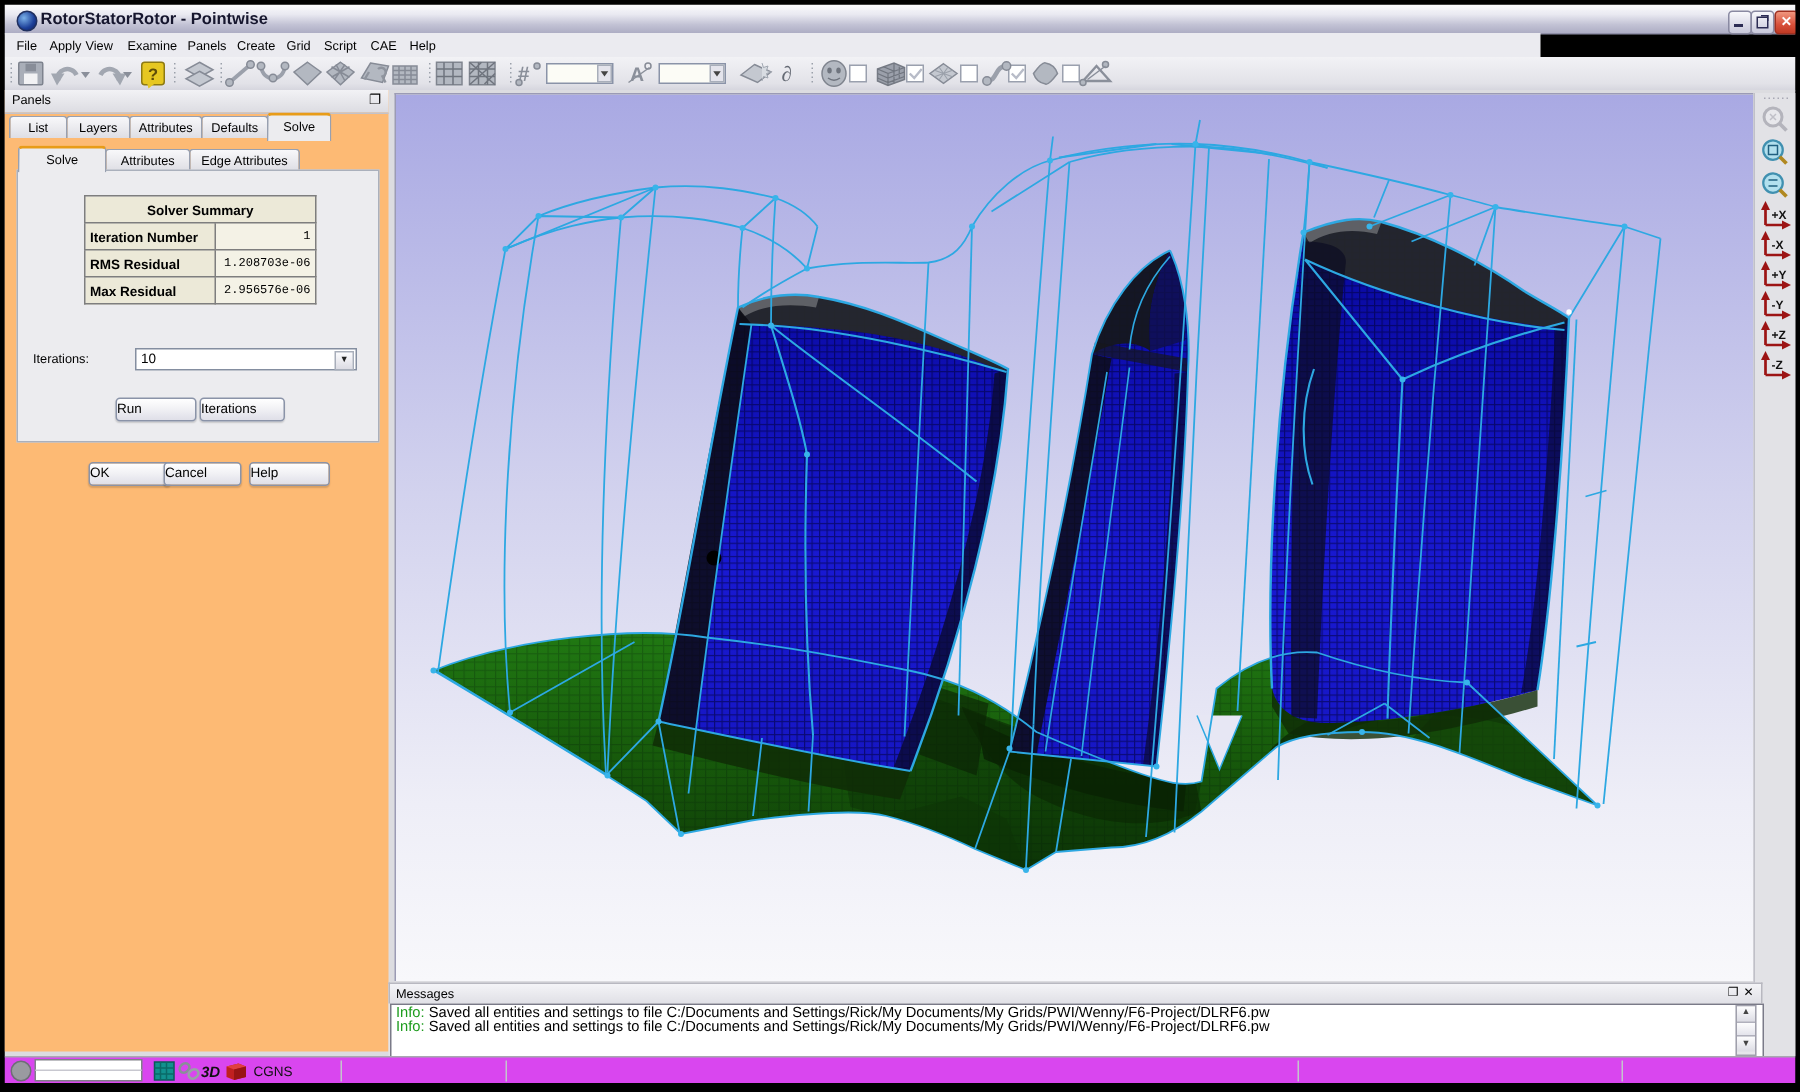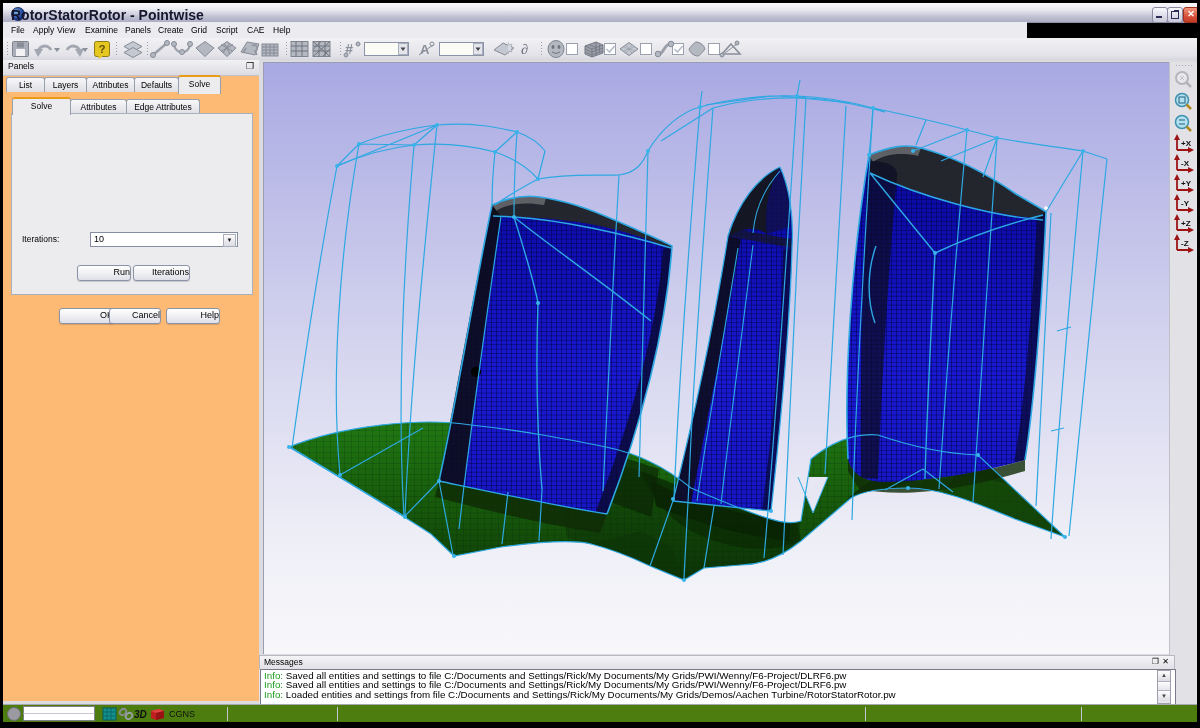--- a/index.html
+++ b/index.html
@@ -1,45 +1,45 @@
 <!DOCTYPE html>
 <html><head><meta charset="utf-8">
 <style>
 html,body{margin:0;padding:0}
 body{width:1200px;height:728px;background:#000;position:relative;overflow:hidden;
  font-family:"Liberation Sans",sans-serif;-webkit-font-smoothing:antialiased}
 .abs{position:absolute}
 #title{left:3px;top:3px;width:1194px;height:19px;
  background:linear-gradient(#fbfbfd,#e9e9f1 35%,#c3c3d5 70%,#adadc4);
  border-bottom:1px solid #8f8fa8}
-#title .txt{position:absolute;left:8px;top:4px;font-size:14px;font-weight:bold;color:#16162e}
+#title .txt{position:absolute;left:24px;top:4px;font-size:11px;font-weight:bold;color:#16162e}
 #glob{position:absolute;left:8px;top:4px;width:12px;height:12px;border-radius:50%;
  background:radial-gradient(circle at 4px 4px,#7ab0e8,#1c3f98 60%,#0a1e60);border:1px solid #203060}
 .wbtn{position:absolute;top:4px;width:14px;height:14px;border-radius:3px;border:1px solid #8a8aa2;
  background:linear-gradient(#f8f8fc,#c8c8da);color:#2c2c54;font-size:9px;line-height:12px;text-align:center;font-weight:bold}
 #wclose{background:linear-gradient(#f0967e,#d8503a 60%,#c03a24);border-color:#a03020;color:#fff}
 #menubar{left:3px;top:22px;width:1024px;height:16px;background:#ebebf0;font-size:8.5px;color:#000}
 #menubar span{position:absolute;top:3px}
 #toolbar{left:3px;top:38px;width:1194px;height:22px;
  background:linear-gradient(#f2f2f5,#e2e2e8 80%,#d6d6de);border-bottom:1px solid #bcbcc8}
 #midbg{left:3px;top:60px;width:1194px;height:644px;background:#dcdce0}
 #lpanel{left:3px;top:60px;width:256px;height:641px;background:#fdba74;font-size:8.5px;color:#000}
 #viewport{left:263px;top:62px;width:905px;height:591px;border-left:1px solid #9b9bb4;border-top:1px solid #9b9bb4}
 #viewport svg{display:block}
 #rtb{left:1169px;top:62px;width:28px;height:642px;background:#e2e2e6;border-left:1px solid #c0c0c8}
 #messages{left:259px;top:655px;width:914px;height:49px;background:#e4e4e8}
 #msgtitle{position:absolute;left:0;top:0;width:914px;height:13px;background:linear-gradient(#f4f4f7,#e0e0e6);
  border:1px solid #b8b8c0;border-bottom:none;font-size:8.5px}
 #msglog{position:absolute;left:1px;top:14px;width:911px;height:34px;background:#fff;border:1px solid #7a7a88;
  font-size:9.8px;line-height:9.4px;padding:1px 0 0 3px;white-space:nowrap;overflow:hidden}
 #msglog .i{color:#1e9c1e}
-#statusbar{left:3px;top:704px;width:1194px;height:18px;background:#4d7c0f;border-top:1px solid #a8a8b0;font-size:9px}
+#statusbar{left:3px;top:704px;width:1194px;height:18px;background:#d946ef;border-top:1px solid #a8a8b0;font-size:9px}
 .bb{background:#000}
 .tbtn{position:absolute;height:14px;border:1px solid #8a93a8;border-radius:3px;
- background:linear-gradient(#ffffff,#f0f0f4 50%,#dfdfe8);font-size:9px;text-align:right;line-height:13px;color:#000;
+ background:linear-gradient(#ffffff,#f0f0f4 50%,#dfdfe8);font-size:9px;text-align:left;line-height:13px;color:#000;
  box-shadow:0 1px 1px rgba(0,0,0,.15)}
 .tab{position:absolute;top:17px;height:14px;background:linear-gradient(#f8f8fa,#dedee4);
  border:1px solid #98a0b0;border-bottom:none;border-radius:3px 3px 0 0;text-align:center;line-height:14px;font-size:8.5px}
 .tabact{top:15px;height:17px;background:#ececef;border-top:2px solid #e89c18;z-index:3}
 .tab2{position:absolute;top:39px;height:14px;background:linear-gradient(#f8f8fa,#dedee4);
  border:1px solid #98a0b0;border-bottom:none;border-radius:3px 3px 0 0;text-align:center;line-height:14px;font-size:8.5px}
 .tab2act{top:37px;height:16px;background:#ececef;border-top:2px solid #e89c18;z-index:3}
 #tabpage{position:absolute;left:8px;top:53px;width:240px;height:180px;background:#ececef;border:1px solid #aab0bc}
 #soltab{position:absolute;left:53px;top:70px;border-collapse:collapse}
 #soltab td{border:1px solid #7e7e7e;font-size:9px;height:17px;padding:0 3px;white-space:nowrap}
@@ -180,20 +180,39 @@
  </div>
  <div class="tab" style="left:3px;width:37px">List</div>
  <div class="tab" style="left:41px;width:41px">Layers</div>
  <div class="tab" style="left:83px;width:47px">Attributes</div>
  <div class="tab" style="left:131px;width:43px">Defaults</div>
  <div class="tab tabact" style="left:175px;width:41px">Solve</div>
  <div class="tab2 tab2act" style="left:9px;width:57px">Solve</div>
  <div class="tab2" style="left:67px;width:55px">Attributes</div>
  <div class="tab2" style="left:123px;width:72px">Edge Attributes</div>
  <div id="tabpage"></div>
+ <table id="soltab" cellspacing="0">
+  <tbody>
+        <tr>
+          <td colspan="2" class="hd">Solver Summary</td>
+        </tr>
+  <tr>
+          <td class="lb">Iteration Number</td>
+          <td class="vl">1</td>
+        </tr>
+  <tr>
+          <td class="lb">RMS Residual</td>
+          <td class="vl">1.208703e-06</td>
+        </tr>
+  <tr>
+          <td class="lb">Max Residual</td>
+          <td class="vl">2.956576e-06</td>
+        </tr>
+ </tbody>
+    </table>
  <span style="position:absolute;left:19px;top:174px">Iterations:</span>
  <div style="position:absolute;left:87px;top:172px;width:143px;height:13px;background:#fff;border:1px solid #848ea0;font-size:9px;padding-left:3px;line-height:13px">10
    <div style="position:absolute;right:1px;top:1px;width:11px;height:11px;background:linear-gradient(#fbfbfd,#dcdce4);border:1px solid #a8aeba;font-size:6px;color:#222;text-align:center;line-height:10px">▼</div>
  </div>
  <div class="tbtn" style="left:74px;top:205px;width:52px">Run</div>
  <div class="tbtn" style="left:130px;top:205px;width:55px">Iterations</div>
  <div class="tbtn" style="left:56px;top:248px;width:53px">OK</div>
  <div class="tbtn" style="left:106px;top:248px;width:50px">Cancel</div>
  <div class="tbtn" style="left:163px;top:248px;width:52px">Help</div>
 </div>
@@ -397,21 +416,20 @@
 </div>
 <div class="abs" id="messages">
   <div id="msgtitle">
       <span style="position:absolute;left:4px;top:1px">Messages</span>
    <span style="position:absolute;right:15px;top:1px;font-size:8px">❐</span>
    <span style="position:absolute;right:5px;top:1px;font-size:8px">✕</span>
     </div>
   <div id="msglog">
    <div><span class="i">Info:</span> Saved all entities and settings to file C:/Documents and Settings/Rick/My Documents/My Grids/PWI/Wenny/F6-Project/DLRF6.pw</div>
    <div><span class="i">Info:</span> Saved all entities and settings to file C:/Documents and Settings/Rick/My Documents/My Grids/PWI/Wenny/F6-Project/DLRF6.pw</div>
-   <div><span class="i">Info:</span> Loaded entities and settings from file C:/Documents and Settings/Rick/My Documents/My Grids/Demos/Aachen Turbine/RotorStatorRotor.pw</div>
   </div>
   <div style="position:absolute;right:2px;top:15px;width:12px;height:32px;background:#e6e6ea;border:1px solid #a0a0ac">
     <div style="height:10px;border-bottom:1px solid #b0b0bc;background:linear-gradient(#fdfdfe,#dcdce4);font-size:6px;text-align:center;line-height:9px;color:#444">▲</div>
     <div style="height:8px;background:linear-gradient(#fdfdfe,#e4e4ec)"></div>
     <div style="height:10px;border-top:1px solid #b0b0bc;background:linear-gradient(#fdfdfe,#dcdce4);font-size:6px;text-align:center;line-height:10px;color:#444">▼</div>
   </div>
 </div>
 <div class="abs" id="statusbar">
 <svg width="1194" height="18" xmlns="http://www.w3.org/2000/svg">
  <circle cx="11" cy="9" r="6.5" fill="#9a9aa0" stroke="#6e6e76"></circle>

